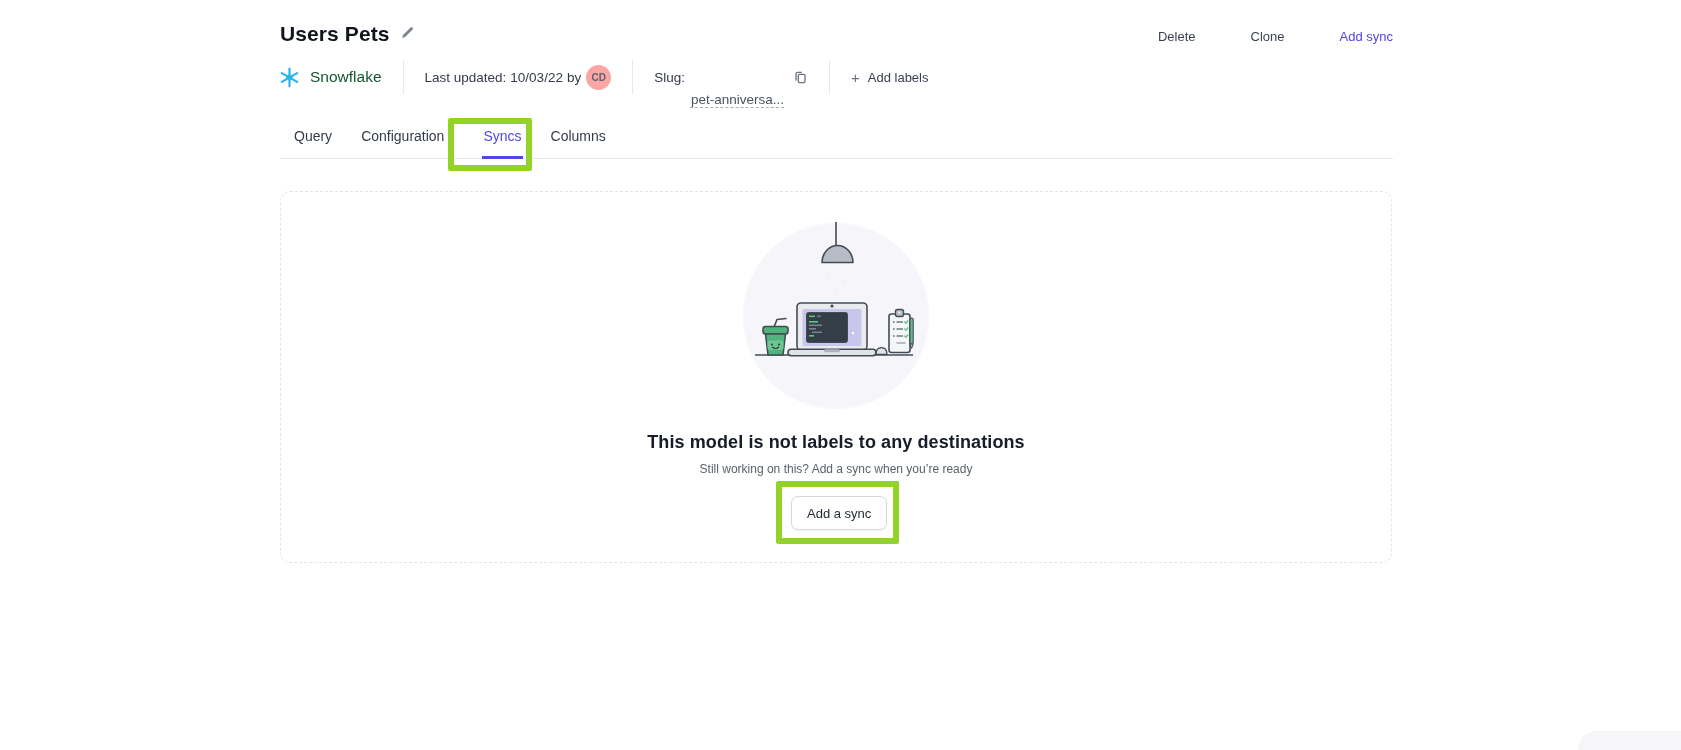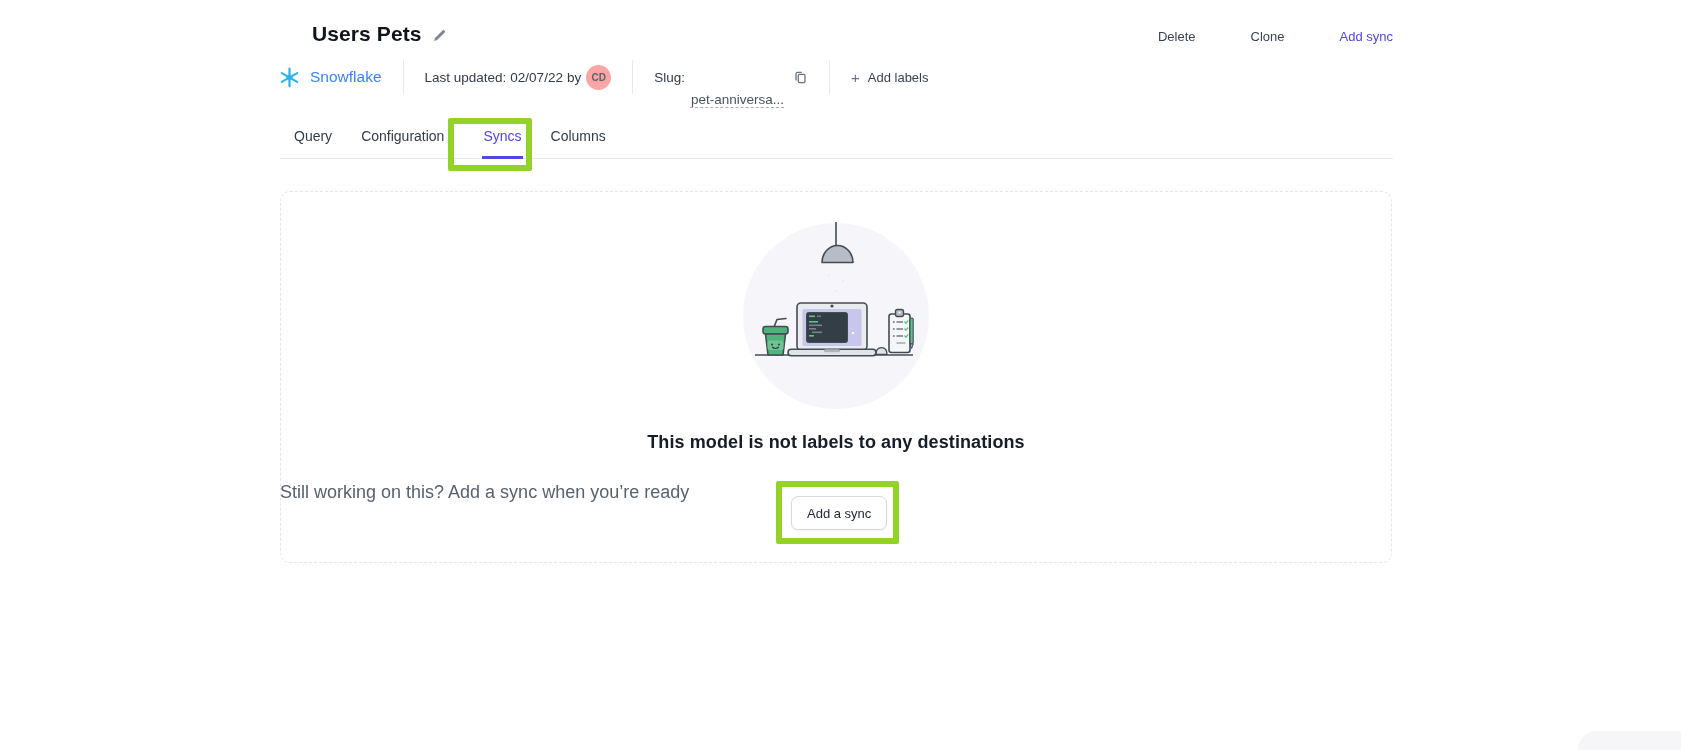--- a/index.html
+++ b/index.html
@@ -10,42 +10,42 @@
     font-family: "Liberation Sans", "DejaVu Sans", sans-serif;
     color: #1b2330;
     overflow: hidden;
     --accent: #4F46E5;
     --highlight: #93D327;
   }
 
   
   .title-row {
     position: absolute; left: 280px; top: 22px;
-    display: flex; align-items: center; gap: 10px; margin-left: 32px;
+    display: flex; gap: 10px;
   }
   .page-title {
     font-size: 21px; font-weight: 700; color: #10141c; letter-spacing: .1px;
   }
   .edit-icon { display: inline-flex; margin-top: 3px; cursor: pointer; }
 
   .header-actions {
     position: absolute; top: 29px; right: 288px;
     display: flex; align-items: center; gap: 27px;
     font-size: 13px; color: #3a4252; font-weight: 500;
   }
   .header-actions .action { cursor: pointer; margin-left: 28px; }
   .header-actions .action.accent { color: var(--accent); }
 
   .meta-row {
     position: absolute; left: 278px; top: 60px; height: 34px;
     display: flex; align-items: center;
     font-size: 13.5px; color: #333b49;
   }
   .v-div { width: 1px; height: 34px; background: #e7e9ec; margin: 0 21px; }
-  .source-wrap { display: flex; align-items: center; gap: 9px; font-size: 15.5px; color: #3b82f6; }
+  .source-wrap { display: flex; align-items: center; gap: 9px; font-size: 15.5px; color: #14532d; }
   .updated-wrap { display: flex; align-items: center; gap: 4px; }
   .avatar {
     width: 25px; height: 25px; border-radius: 50%;
     background: #fca5a5; color: #5a6370;
     font-size: 10px; font-weight: 600;
     display: flex; align-items: center; justify-content: center;
     margin-left: 1px;
   }
   .slug-wrap { display: flex; align-items: center; }
   .slug-link {
@@ -89,22 +89,22 @@
     border: 1px dashed #e3e5e9; border-radius: 10px;
     background: #ffffff;
   }
   .illustration { position: absolute; left: 736px; top: 205px; }
   .empty-heading {
     position: absolute; left: 280px; top: 432px; width: 1112px;
     text-align: center; font-size: 18px; font-weight: 700; color: #161d29;
     letter-spacing: .1px;
   }
   .empty-sub {
-    position: absolute; left: 280px; top: 482px; width: 1112px;
-    font-size: 18px; color: #59616e;
+    position: absolute; left: 280px; top: 462px; width: 1112px;
+    text-align: center; font-size: 12px; color: #59616e;
   }
   .add-a-sync-btn {
     position: absolute; left: 791px; top: 496px; height: 17px;
     padding: 16px 15px; background: #ffffff;
     border: 1px solid #d6d9de; border-radius: 7px;
     font-family: inherit; font-size: 13px; color: #222a36;
     box-shadow: 0 1px 2px rgba(16,24,40,.05);
     cursor: pointer; display: inline-flex; align-items: center;
   }
 
@@ -144,21 +144,21 @@
         <rect x="9.4" y="9.4" width="5.2" height="5.2" fill="#29B5E8" transform="rotate(45 12 12)"></rect>
       </svg>
     </span>
     <span>Snowflake</span>
   </div>
 
   <div class="v-div"></div>
 
   <div class="updated-wrap">
     <span>Last updated:</span>
-    <span>02/07/22</span>
+    <span>10/03/22</span>
     <span>by</span>
     <span class="avatar">CD</span>
   </div>
 
   <div class="v-div"></div>
 
   <div class="slug-wrap">
     <span>Slug:</span>
     <span class="slug-link">pet-anniversa...</span>
     <span class="copy-btn">

